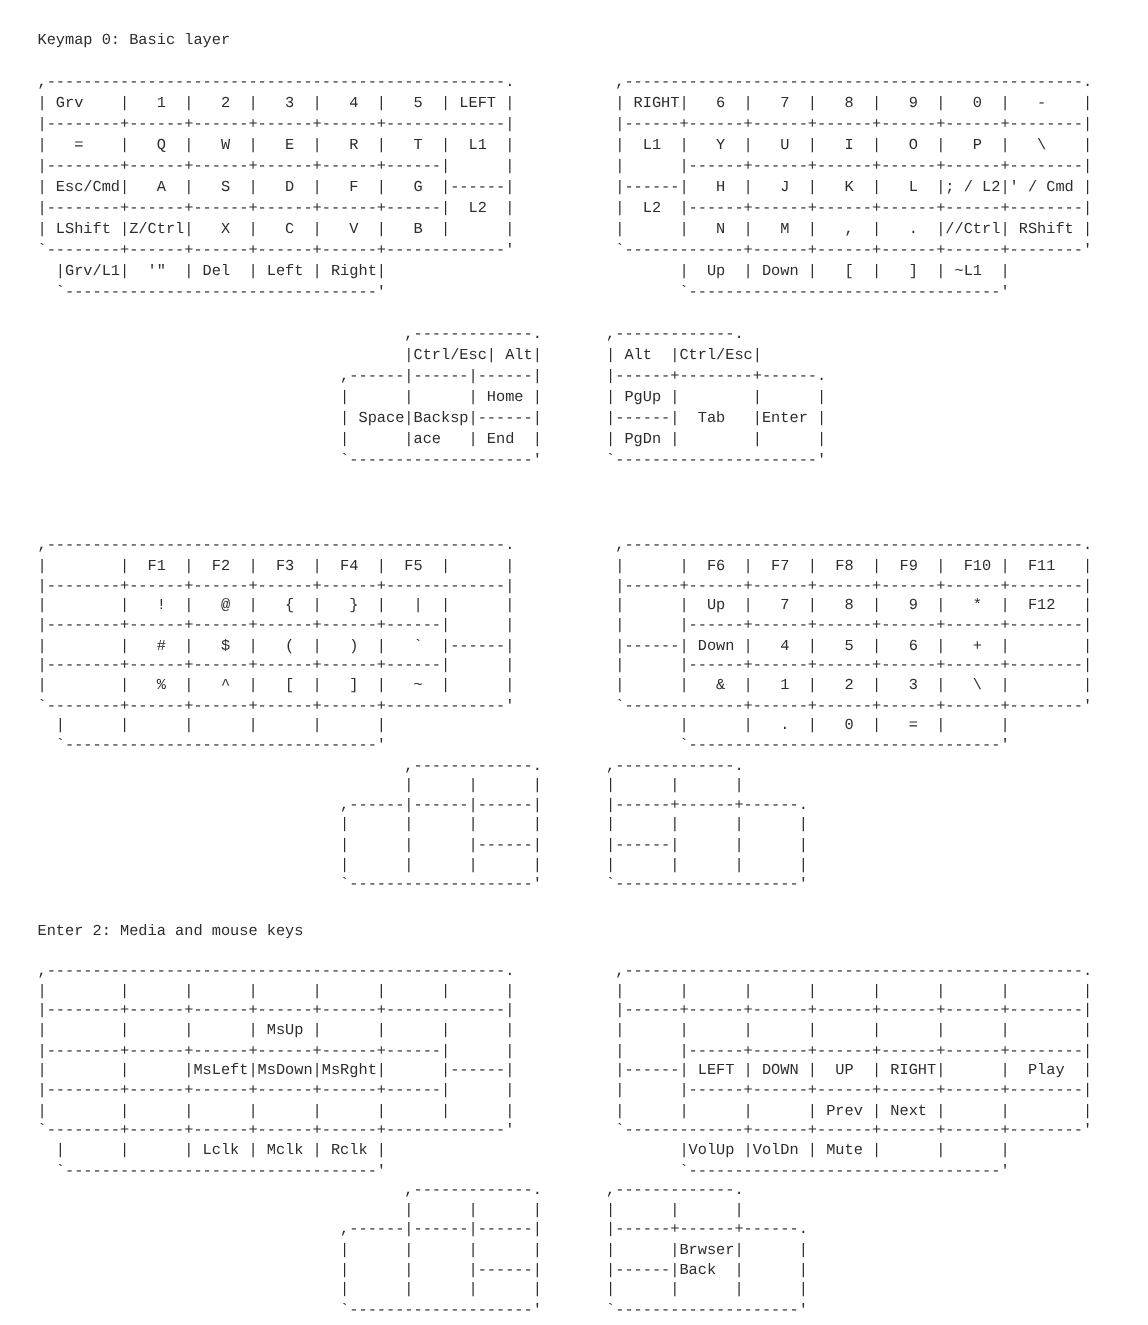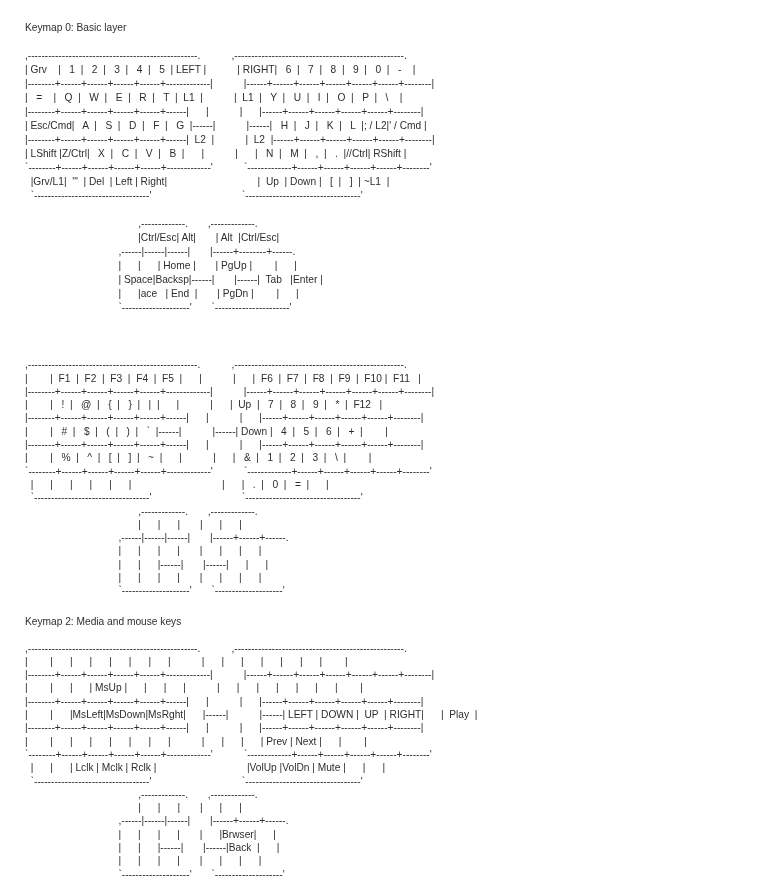--- a/index.html
+++ b/index.html
@@ -9,21 +9,21 @@
   }
   body {
     width: 765px;
     height: 883px;
     overflow: hidden;
     position: relative;
   }
   .doc {
     position: absolute;
     inset: 0;
-    font-family: Liberation Sans, sans-serif;
+    font-family: Liberation Mono, monospace;
     font-size: 10.2px;
     color: #2d2d2d;
   }
   .keymap-section {
     position: absolute;
     left: 25px;
     right: 0;
   }
   .keymap-section pre {
     margin: 0;
@@ -87,21 +87,21 @@
     <pre class="thumb-ascii">                                        ,-------------.       ,-------------.
                                         |      |      |       |      |      |
                                  ,------|------|------|       |------+------+------.
                                  |      |      |      |       |      |      |      |
                                  |      |      |------|       |------|      |      |
                                  |      |      |      |       |      |      |      |
                                  `--------------------'       `--------------------'</pre>
   </section>
 
   <section class="keymap-section s2">
-    <div class="km-title">Keymap 2: Media and mouse keys</div>
+    <div class="km-title">Enter 2: Media and mouse keys</div>
     <pre class="main-ascii">,--------------------------------------------------.           ,--------------------------------------------------.
 |        |      |      |      |      |      |      |           |      |      |      |      |      |      |        |
 |--------+------+------+------+------+-------------|           |------+------+------+------+------+------+--------|
 |        |      |      | MsUp |      |      |      |           |      |      |      |      |      |      |        |
 |--------+------+------+------+------+------|      |           |      |------+------+------+------+------+--------|
 |        |      |MsLeft|MsDown|MsRght|      |------|           |------| LEFT | DOWN |  UP  | RIGHT|      |  Play  |
 |--------+------+------+------+------+------|      |           |      |------+------+------+------+------+--------|
 |        |      |      |      |      |      |      |           |      |      |      | Prev | Next |      |        |
 `--------+------+------+------+------+-------------'           `-------------+------+------+------+------+--------'
   |      |      | Lclk | Mclk | Rclk |                                |VolUp |VolDn | Mute |      |      |

